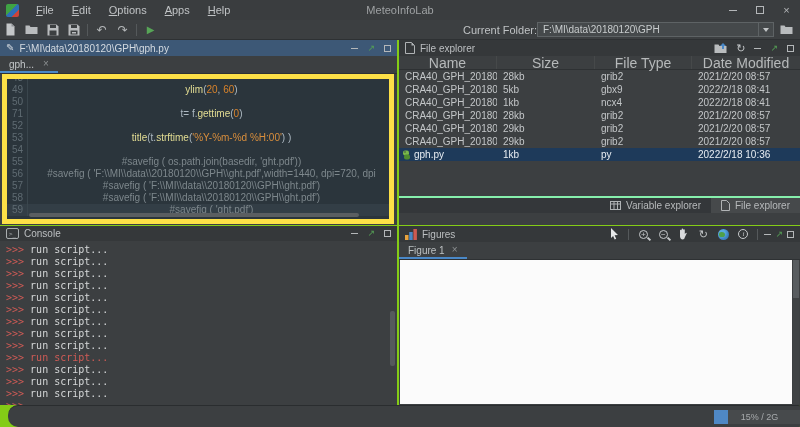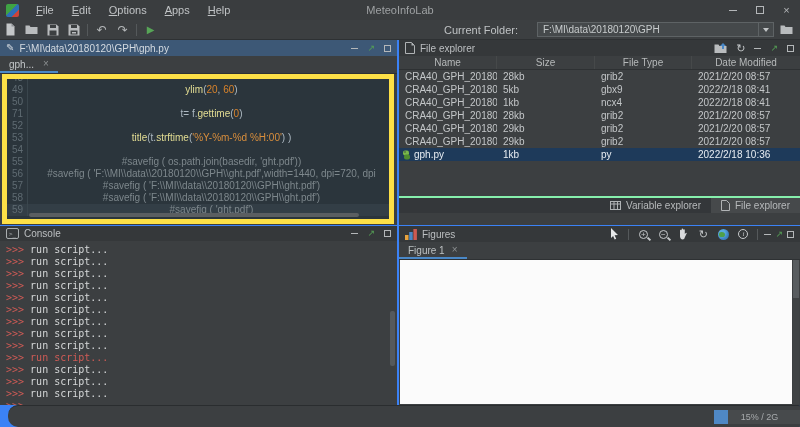--- a/index.html
+++ b/index.html
@@ -1,37 +1,37 @@
 <!DOCTYPE html>
 <html><head>
 <meta charset="utf-8">
 <style>
   * { margin:0; padding:0; box-sizing:border-box; }
   html,body { background:#2b2d2f; }
   body { font-family:"Liberation Sans", sans-serif; }
-  #app { position:relative; width:800px; height:427px; background:#3b82f6; overflow:hidden; }
+  #app { position:relative; width:800px; height:427px; background:#84cc16; overflow:hidden; }
 
   
   .menubar { position:absolute; left:0; top:0; width:800px; height:20px; background:#3a3d3f; display:flex; align-items:center; }
   .logo { width:13px; height:13px; margin-left:6px; margin-right:8px; border-radius:2px;
           background:linear-gradient(135deg,#3fa344 0 45%, #2f6fb4 45% 70%, #c9443a 70% 100%); }
   .menu-item { padding:0 9px; font-size:11px; color:#c0c3c5; height:20px; line-height:20px; cursor:default; }
   .app-title { position:absolute; left:0; right:0; text-align:center; font-size:11px; color:#9ea1a3; pointer-events:none; }
   .win-controls { margin-left:auto; display:flex; height:20px; }
   .win-btn { width:27px; height:20px; display:flex; align-items:center; justify-content:center; color:#b4b7b9; font-size:11px; }
   .glyph-min { width:8px; height:1px; background:#b4b7b9; }
   .glyph-max { width:8px; height:8px; border:1px solid #b4b7b9; }
 
   
   .toolbar { position:absolute; left:0; top:20px; width:800px; height:20px; background:#3c3f41; border-bottom:1px solid #2e3133; display:flex; align-items:center; }
   .tb-btn { width:21px; height:18px; display:flex; align-items:center; justify-content:center; }
   .tb-sep { width:1px; height:12px; background:#55595b; margin:0 3px; }
   .tb-char { font-size:12px; color:#b4b7b9; line-height:1; }
   .run-char { font-size:10px; color:#57a557; line-height:1; }
-  .cf-label { font-size:11px; color:#bfc2c4; margin-left:auto; margin-right:19px; }
+  .cf-label { font-size:11px; color:#bfc2c4; margin-left:auto; margin-right:0; }
   .cf-combo { width:237px; height:15px; background:#45494b; border:1px solid #5e6365; display:flex; align-items:center; }
   .cf-value { flex:1; font-size:10px; color:#c8cccd; padding-left:5px; white-space:nowrap; overflow:hidden; }
   .cf-arrow { width:15px; height:100%; border-left:1px solid #5e6365; display:flex; align-items:center; justify-content:center; }
   .chev { width:0; height:0; border-left:3px solid transparent; border-right:3px solid transparent; border-top:4px solid #c0c3c5; }
   .cf-browse { margin:0 7px 0 6px; }
 
   
   .panel { position:absolute; background:#3c3f41; }
   .p-editor  { left:0;   top:40px;  width:397px; height:185px; }
   .p-console { left:0;   top:226px; width:397px; height:179px; }
@@ -67,21 +67,21 @@
   .con-icon { width:13px; height:11px; border:1px solid #a9adaf; border-radius:2px; font-size:6px; line-height:9px; text-align:center; color:#a9adaf; font-family:"DejaVu Sans Mono",monospace; }
   .con-body { position:absolute; left:0; right:0; top:15px; bottom:0; overflow:hidden; padding:3px 0 0 6px;
               font-family:"DejaVu Sans Mono", monospace; font-size:10px; }
   .con-line { height:12px; line-height:12px; white-space:pre; }
   .con-prompt { color:#cf5b56; }
   .con-text { color:#d6d8d9; }
   .con-line.red .con-text { color:#cf5b56; }
   .vbar-console { position:absolute; right:2px; top:70px; width:5px; height:55px; background:#55595c; border-radius:2px; }
 
   
-  .ftable-head { display:flex; height:14px; background:#3c3f41; border-bottom:1px solid #2e3133; font-size:10px; color:#b6b9ba; }
+  .ftable-head { display:flex; height:14px; background:#3c3f41; border-bottom:1px solid #2e3133; font-size:14px; color:#b6b9ba; }
   .fh-cell { display:flex; align-items:center; justify-content:center; border-right:1px solid #46494a; }
   .c-name{width:98px} .c-size{width:98px} .c-type{width:97px} .c-date{width:108px; border-right:none}
   .frow { display:flex; height:13px; align-items:center; font-size:10px; color:#c3c6c8; }
   .frow.sel { background:#1e3a5a; color:#e8edf2; }
   .fcell { display:flex; align-items:center; overflow:hidden; white-space:nowrap; }
   .fcell.c-name { padding-left:3px; gap:3px; justify-content:flex-start; }
   .fcell.c-size, .fcell.c-type, .fcell.c-date { padding-left:6px; justify-content:flex-start; }
   .fx-tabs { position:absolute; left:0; right:0; bottom:12px; height:17px; background:#34373a; border-top:2px solid #86efac; display:flex;justify-content:flex-end; }
   .fx-tab { display:flex; align-items:center; gap:5px; padding:0 10px; font-size:10px; color:#b6b9bb; height:100%; }
   .fx-tab.active { background:#46494b; }

